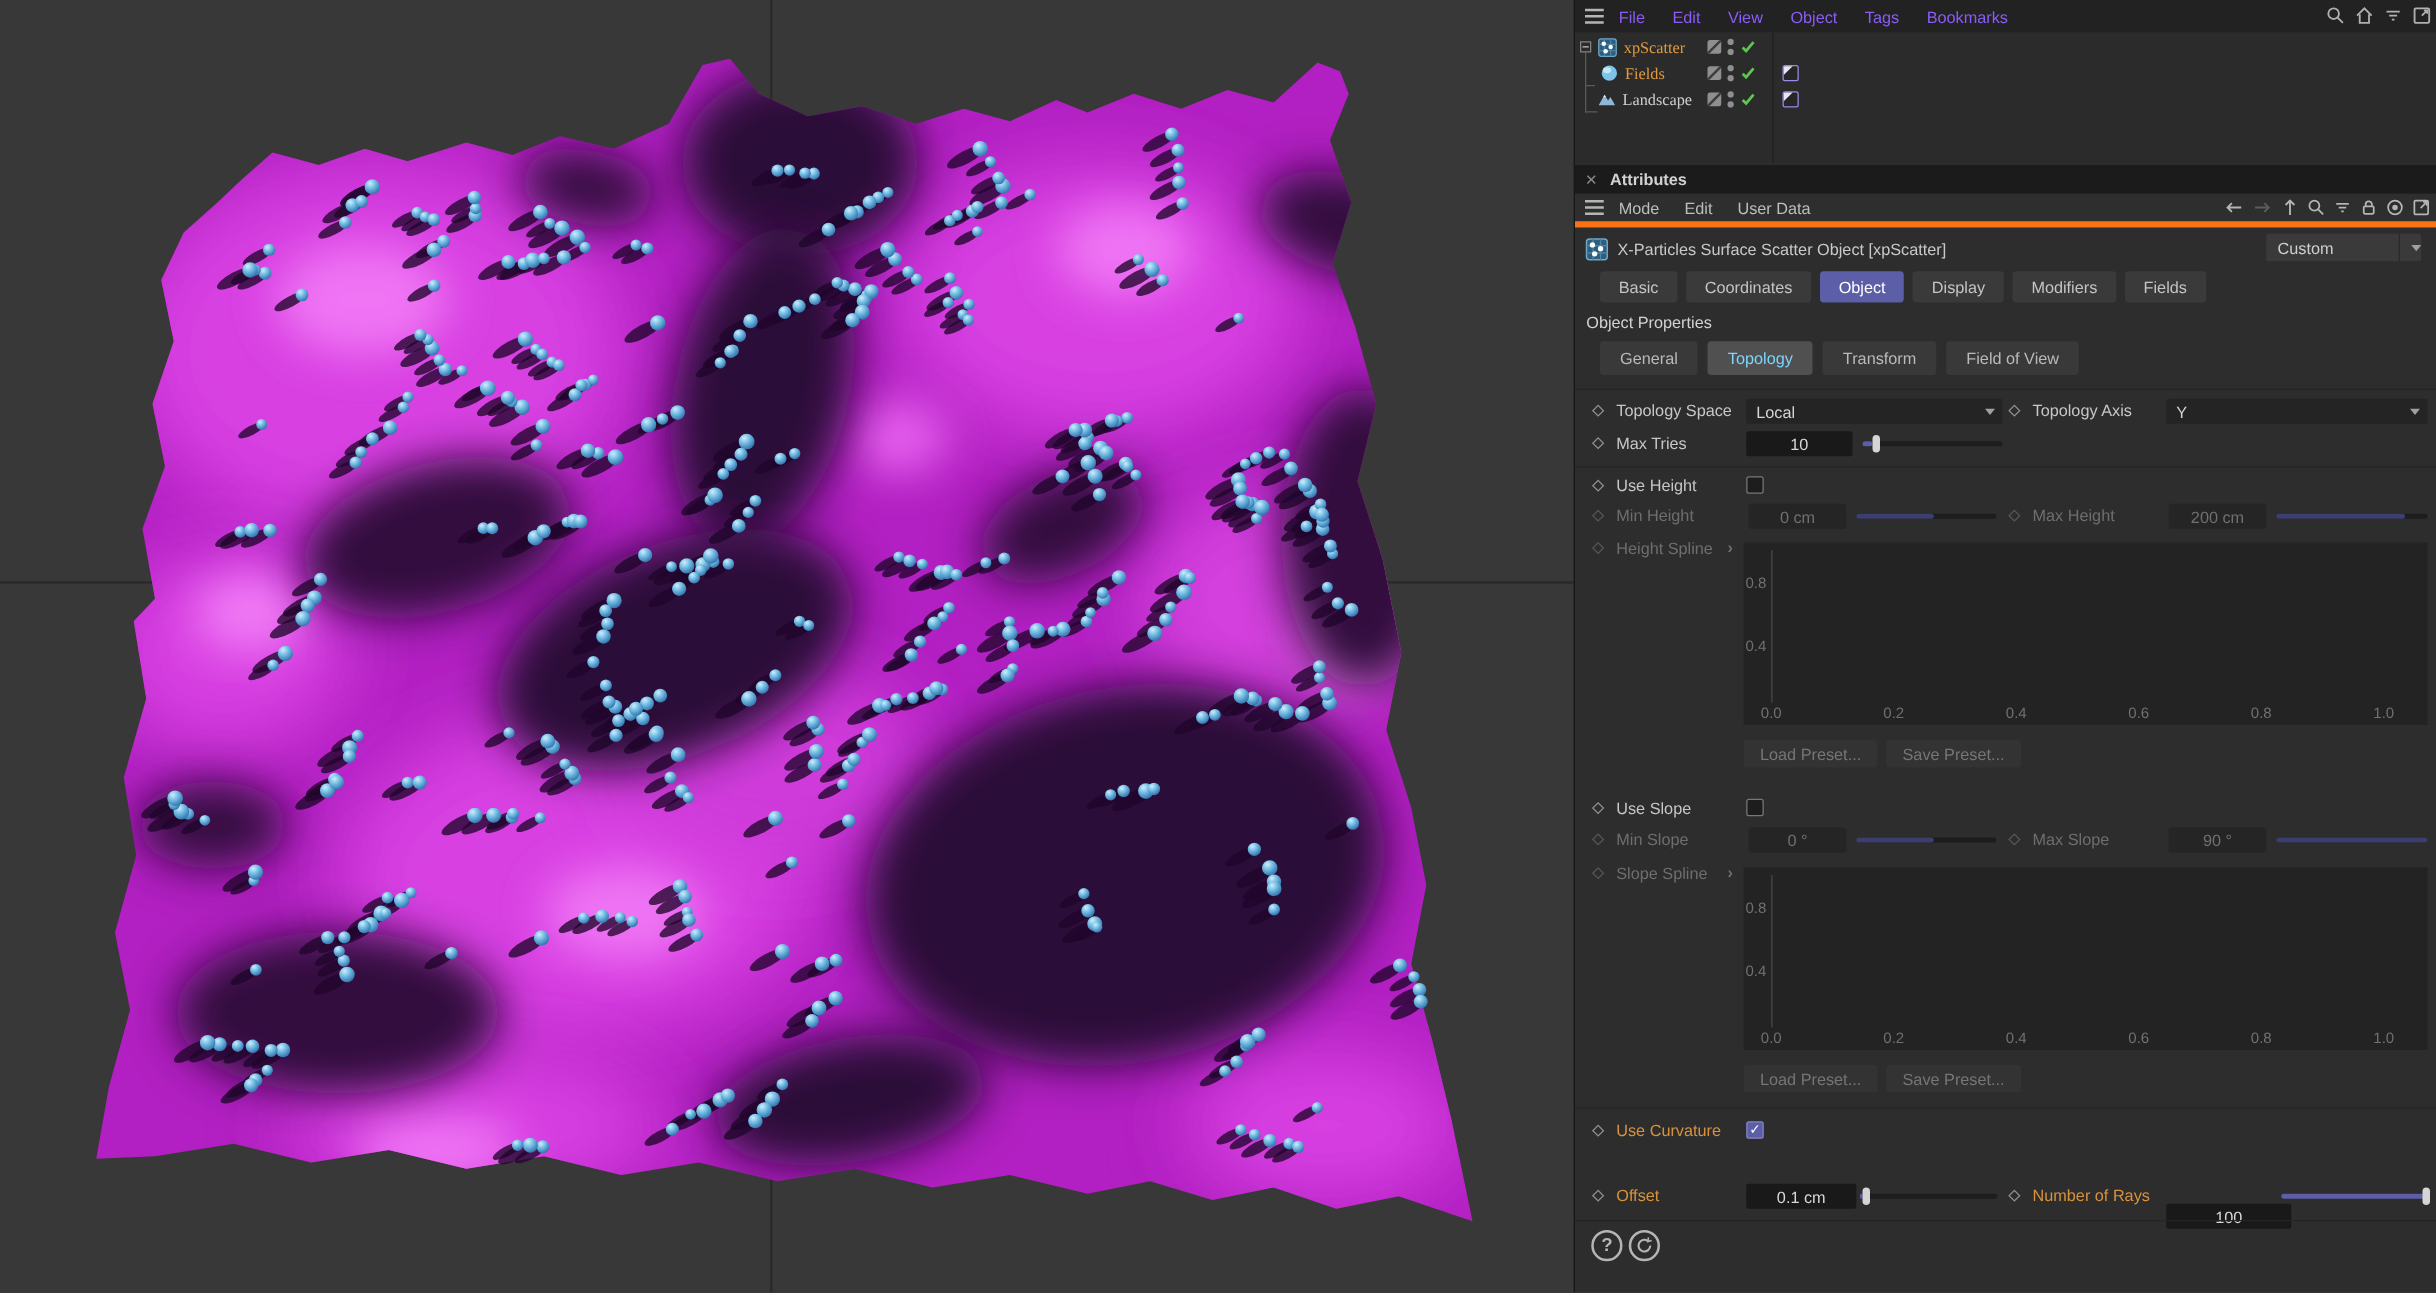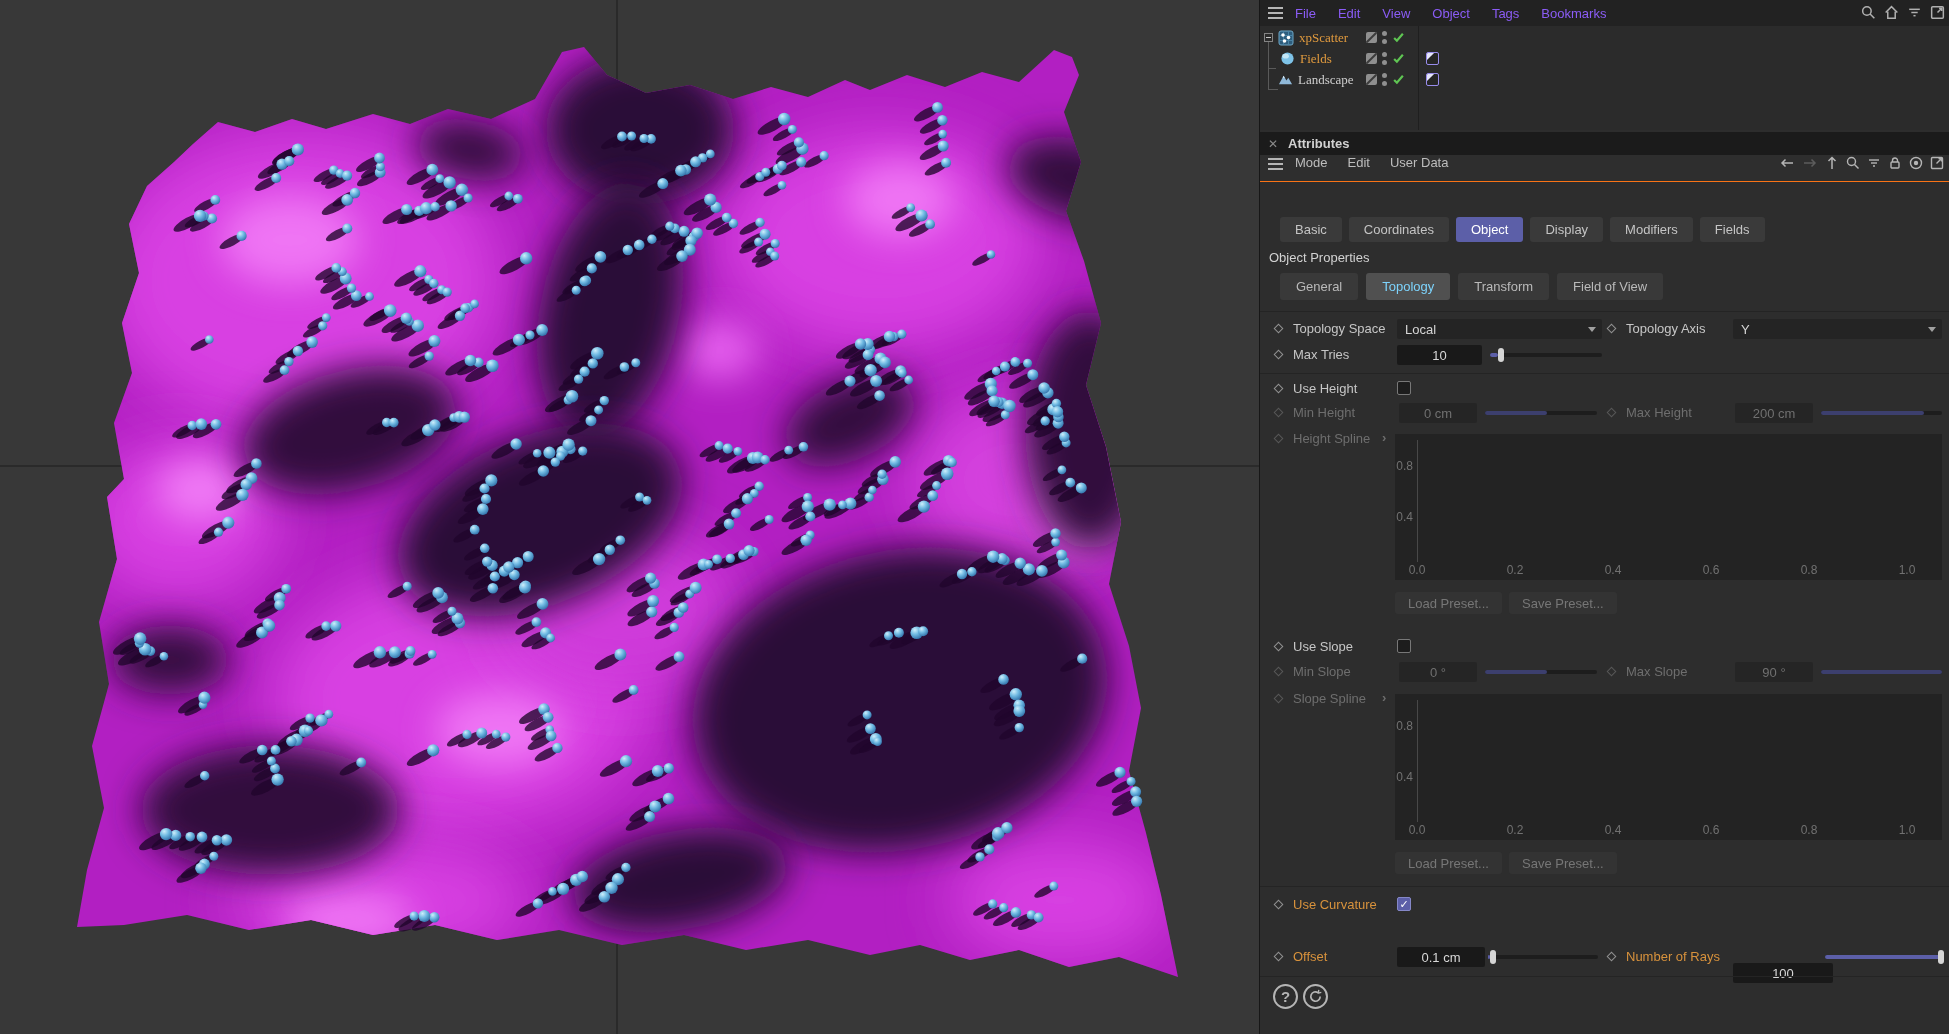--- a/index.html
+++ b/index.html
@@ -46,21 +46,21 @@
   .treeline { position:absolute; background:#5a5a5a; }
 
   
   .attr-header { position:absolute; left:0; top:132px; width:690px; height:23px; background:#1b1b1b;
     display:flex; align-items:center; }
   .attr-close { color:#8a8a8a; font-size:12px; margin:0 10px 0 8px; }
   .attr-title { color:#d2d2d2; font-weight:600; }
 
   
   .modebar { position:absolute; left:0; top:155px; width:690px; height:27px; background:#2e2e2e;
-    border-bottom:1px solid #f97316; display:flex; align-items:flex-start; }
+    border-bottom:5px solid #f97316; display:flex; align-items:center; }
   .modebar .mi { color:#bdbdbd; margin-right:20px; }
   .modebar-icons { position:absolute; right:5px; display:flex; gap:5px; align-items:center; }
 
   
   .objtitle-row { position:absolute; left:0; top:186px; width:690px; height:26px;
     display:flex; align-items:center; }
   .objtitle { color:#c9c9c9; margin-left:7px; }
   .preset-dd { position:absolute; left:553px; top:1px; width:124px; height:22px; background:#3a3a3a;
     border-radius:2px; display:flex; align-items:center; color:#cfcfcf; }
   .preset-dd span { margin-left:9px; }
@@ -1133,20 +1133,36 @@
             <circle cx="8" cy="8" r="5.5"></circle>
             <circle cx="8" cy="8" r="1.5" fill="#b5b5b5"></circle>
           </svg>
         <svg width="16" height="16" viewBox="0 0 16 16" fill="none" stroke="#b5b5b5" stroke-width="1.4">
             <rect x="2.5" y="2.5" width="11" height="11" rx="1"></rect>
             <path d="M7.5 8.5 L12.5 3.5 M9.5 3.5 H12.5 V6.5"></path>
           </svg>
       </div>
     </div>
 
+    <div class="objtitle-row">
+      <svg width="19" height="19" viewBox="0 0 16 16" style="margin-left:8px;">
+        <rect x="1" y="1" width="14" height="14" rx="2" fill="#2e5d7d" stroke="#6fa8c8" stroke-width="1"></rect>
+        <path d="M5.5 1 V15 M10.5 1 V15 M1 5.5 H15 M1 10.5 H15" stroke="#4a84a6" stroke-width="1"></path>
+        <circle cx="5" cy="5" r="1.8" fill="#ffffff"></circle>
+          <circle cx="10.5" cy="7.5" r="1.8" fill="#ffffff"></circle>
+          <circle cx="6.5" cy="11" r="1.8" fill="#ffffff"></circle>
+      </svg>
+      <span class="objtitle">X-Particles Surface Scatter Object [xpScatter]</span>
+      <div class="preset-dd">
+        <span>Custom</span>
+        <span class="dd-arrow">
+            <span class="caret"></span>
+          </span>
+      </div>
+    </div>
 
     <div class="tabs">
       <span class="tab">Basic</span>
       <span class="tab">Coordinates</span>
       <span class="tab active">Object</span>
       <span class="tab">Display</span>
       <span class="tab">Modifiers</span>
       <span class="tab">Fields</span>
     </div>
 

